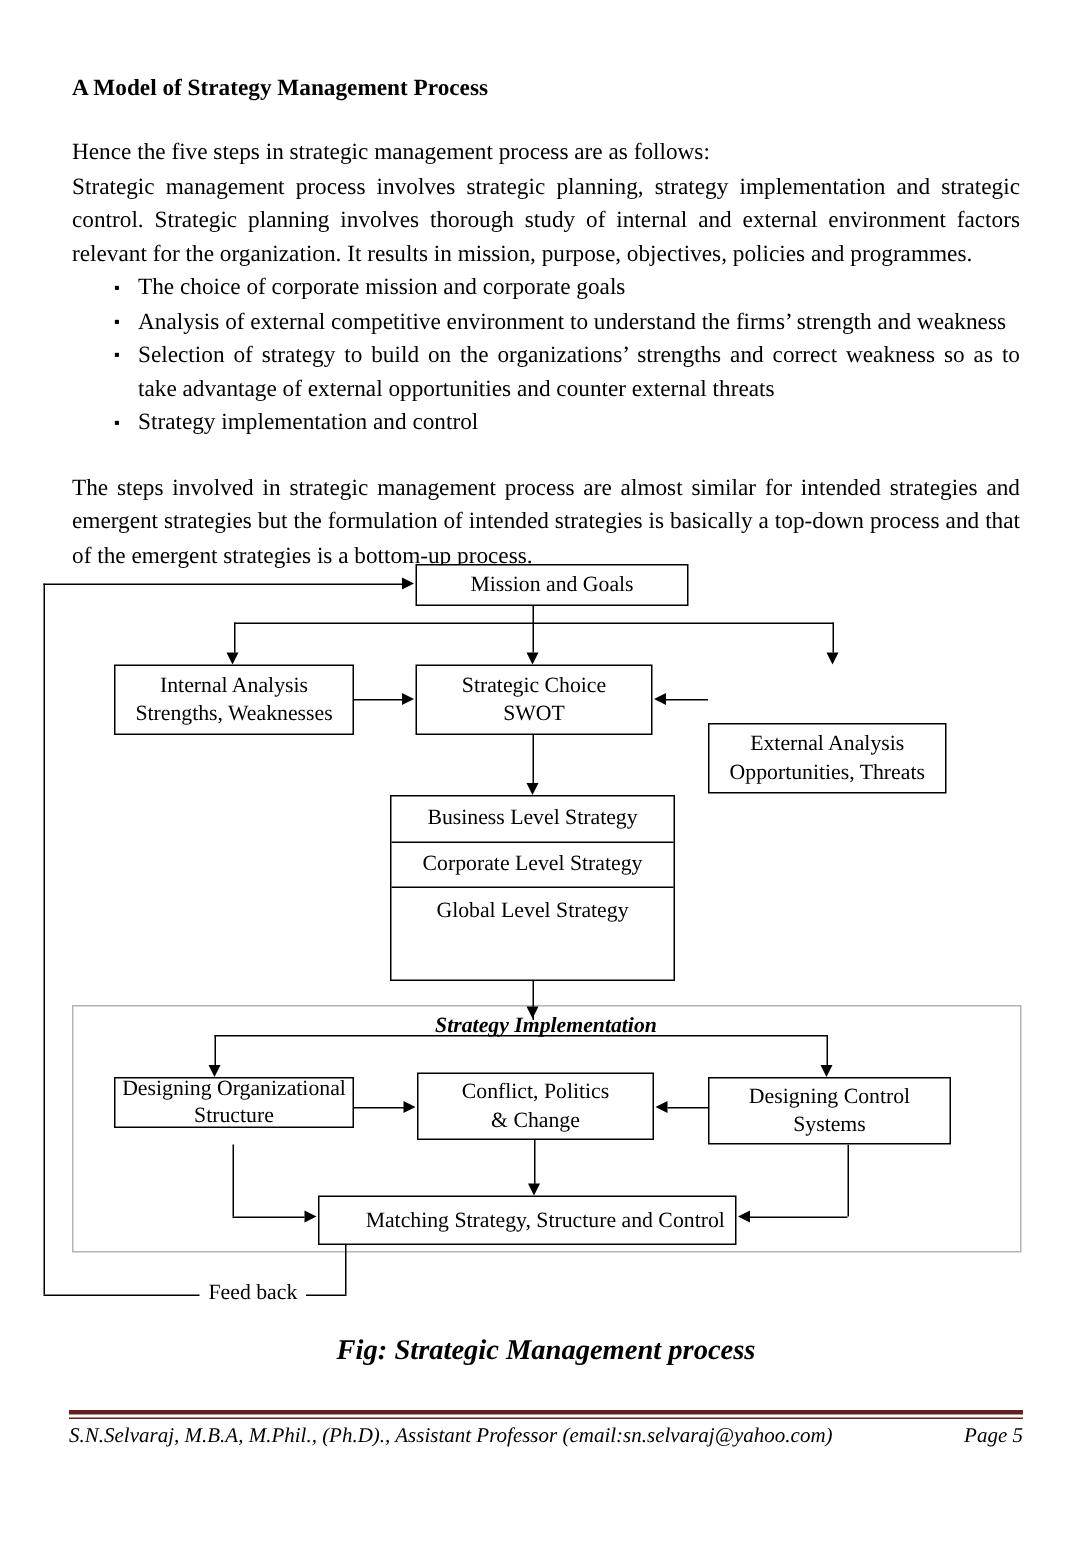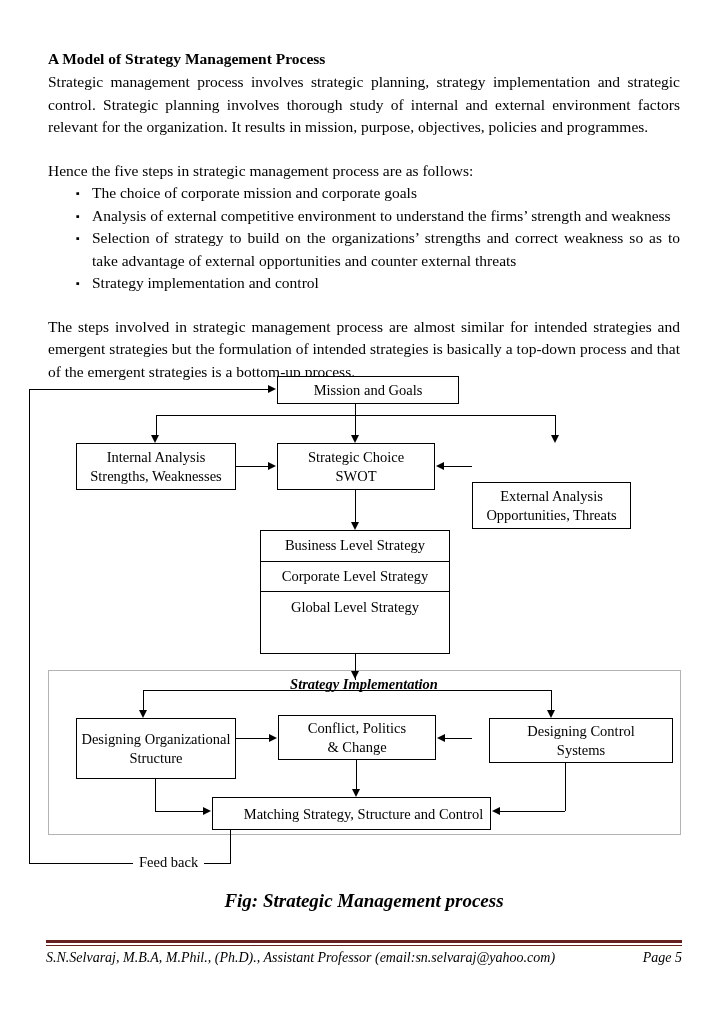--- a/index.html
+++ b/index.html
@@ -201,23 +201,23 @@
     font-size: 14px;
   }
 </style>
 </head>
 <body>
 
 <div class="page">
 
   <div class="text-col">
     <p class="heading">A Model of Strategy Management Process</p>
+    <p class="para spaced">Hence the five steps in strategic management process are as follows:</p>
+
     <p class="para">Strategic management process involves strategic planning, strategy implementation and strategic control.  Strategic planning involves thorough study of internal and external environment factors relevant for the organization. It results in mission, purpose, objectives, policies and programmes.</p>
-
-    <p class="para spaced">Hence the five steps in strategic management process are as follows:</p>
 
     <ul class="bullets">
       <li class="bullet-item">
         <span class="bullet-marker">▪</span>
         <span>The choice of corporate mission and corporate goals</span>
       </li>
       <li class="bullet-item">
         <span class="bullet-marker">▪</span>
         <span>Analysis of external competitive environment to understand the firms’ strength and weakness</span>
       </li>
@@ -291,35 +291,35 @@
 
     <div class="impl-box" style="left:48px; top:305px; width:633px; height:165px;"></div>
     <div class="impl-title" style="left:0; top:311px;">Strategy Implementation</div>
 
     <div class="ln-h" style="left:143px; top:325px; width:409px;"></div>
     <div class="ln-v" style="left:143px; top:325px; height:20px;"></div>
     <div class="ln-v" style="left:551px; top:325px; height:20px;"></div>
     <div class="arrow-d" style="left:139px; top:345px;"></div>
     <div class="arrow-d" style="left:547px; top:345px;"></div>
 
-    <div class="node two-line" style="left:76px; top:353px; width:160px; height:61px;">
+    <div class="node two-line" style="left:76px; top:353px; width:160px; height:34px;">
       <div>
         <div>Designing Organizational</div>
         <div>Structure</div>
       </div>
     </div>
 
     <div class="node two-line" style="left:278px; top:350px; width:158px; height:45px;">
       <div>
         <div>Conflict, Politics</div>
         <div>&amp; Change</div>
       </div>
     </div>
 
-    <div class="node two-line" style="left:472px; top:353px; width:184px; height:45px;margin-left:17px;">
+    <div class="node two-line" style="left:472px; top:353px; width:162px; height:45px;">
       <div>
         <div>Designing Control</div>
         <div>Systems</div>
       </div>
     </div>
 
     <div class="ln-h" style="left:236px; top:373px; width:34px;"></div>
     <div class="arrow-r" style="left:269px; top:369px;"></div>
 
     <div class="ln-h" style="left:445px; top:373px; width:27px;"></div>

